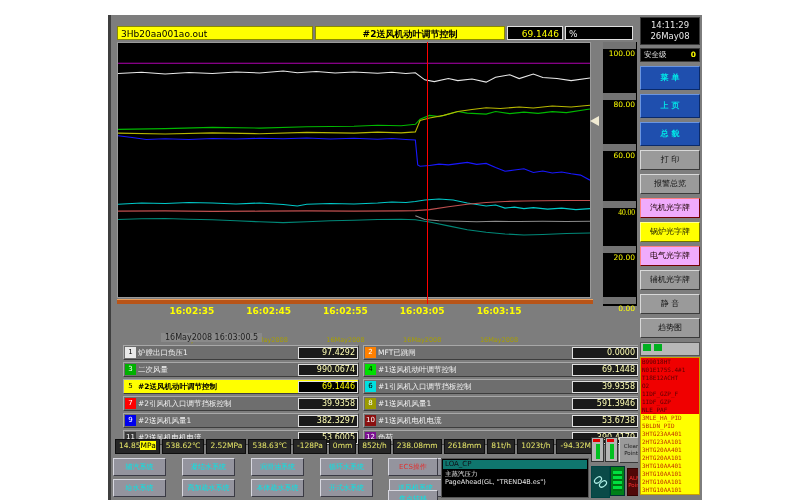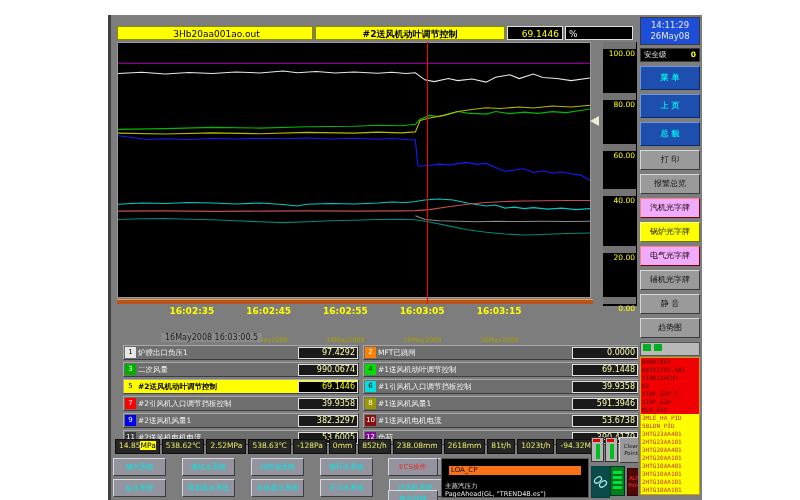--- a/index.html
+++ b/index.html
@@ -4,21 +4,21 @@
 <style>
   html,body{margin:0;padding:0;}
   body{width:800px;height:500px;background:#ffffff;position:relative;overflow:hidden;
        font-family:"DejaVu Sans",sans-serif;-webkit-font-smoothing:none;}
   #app{position:absolute;inset:0;}
   .main{position:absolute;left:108px;top:15px;width:530px;height:485px;background:#7d7d7d;
         border-left:3px solid #3f3f3f;box-sizing:border-box;}
   
   .tbox{position:absolute;height:14px;font-size:9px;line-height:14px;box-sizing:border-box;}
   .file-box{left:6px;top:11px;width:196px;background:#ffff00;color:#000;padding-left:3px;
-            border:1px solid #8a8a00;text-align:center;}
+            border:1px solid #8a8a00;}
   .title-box{left:204px;top:11px;width:190px;background:#ffff00;color:#000;text-align:center;
              font-weight:bold;border:1px solid #8a8a00;}
   .value-box{left:396px;top:11px;width:56px;background:#000;color:#ffff00;text-align:right;
              padding-right:3px;border:1px solid #e0e0e0;}
   .unit-box{left:454px;top:11px;width:68px;background:#000;color:#e8e8e8;padding-left:3px;
             border:1px solid #e0e0e0;}
   
   .plot{position:absolute;left:6px;top:27px;width:474px;height:256px;background:#000;
         border:1px solid #9a9a9a;box-sizing:border-box;}
   .plot svg{position:absolute;inset:0;width:100%;height:100%;}
@@ -61,42 +61,42 @@
   .nbtn{width:53px;height:18px;background:#94949e;border:1px solid;
         border-color:#d8d8e0 #3a3a44 #3a3a44 #d8d8e0;color:#00e8e8;font-size:7px;
         line-height:16px;text-align:center;white-space:nowrap;overflow:hidden;box-sizing:border-box;}
   .ops{position:absolute;left:277px;top:443px;width:50px;}
   .obtn{width:50px;height:18px;background:#94949e;border:1px solid;
         border-color:#d8d8e0 #3a3a44 #3a3a44 #d8d8e0;font-size:7px;line-height:16px;
         text-align:center;box-sizing:border-box;margin-bottom:14px;}
   .obtn.ecs{color:#e03030;} .obtn.focus{color:#00e8e8;}
   .msg{position:absolute;left:330px;top:443px;width:148px;height:40px;background:#000;
        border:1px solid #555;box-sizing:border-box;overflow:hidden;}
-  .msg-sel{background:#f97316;color:#101018;font-size:7px;line-height:9px;margin:7px;padding:0 2px;}
+  .msg-sel{background:#0f766e;color:#101018;font-size:7px;line-height:9px;margin:1px;padding:0 2px;}
   .msg-line{color:#e8e8e8;font-size:6.5px;line-height:8px;padding:0 3px;white-space:nowrap;}
   
   .tile{position:absolute;width:13px;height:25px;background:#b4b4b4;border:1px solid #333;box-sizing:border-box;}
   .tile i{position:absolute;top:1px;left:1px;width:7px;height:3px;background:#e00000;}
   .tile b{position:absolute;top:6px;left:4px;width:4px;height:15px;background:#00c020;}
   .clear-point{position:absolute;left:508px;top:422px;width:24px;height:26px;background:#9a9a9a;
                border:1px solid;border-color:#d8d8d8 #3a3a3a #3a3a3a #d8d8d8;color:#1a1a1a;
                font-size:5.5px;line-height:7px;text-align:center;box-sizing:border-box;padding-top:5px;}
   .link-btn{position:absolute;left:480px;top:451px;width:17px;height:30px;background:#0a4a48;
             border:1px solid #044;}
   .green-btn{position:absolute;left:499px;top:451px;width:15px;height:30px;background:#008018;
              border:1px solid #033;box-sizing:border-box;}
   .green-btn i{position:absolute;inset:4px 2px;background:repeating-linear-gradient(
              to bottom,#00e040 0 3px,#007010 3px 5px);display:block;}
   .alm-point{position:absolute;left:516px;top:453px;width:16px;height:28px;background:#500808;
              border:1px solid #300;color:#ff3030;font-size:5.5px;line-height:7px;text-align:center;
              box-sizing:border-box;padding-top:6px;}
   
   .sidebar{position:absolute;left:638px;top:15px;width:64px;height:485px;background:#7d7d7d;
            box-sizing:border-box;padding:2px 2px;}
-  .clock{background:#1d4ed8;color:#e8e8e8;font-size:8.5px;line-height:11px;text-align:center;
+  .clock{background:#000000;color:#e8e8e8;font-size:8.5px;line-height:11px;text-align:center;
          padding:2px 0;border:1px solid #3a3a3a;}
   .safety{background:#000;margin-top:3px;display:flex;justify-content:space-between;
           font-size:7.5px;color:#e8e8e8;padding:1px 3px;border:1px solid #3a3a3a;}
   .safety .v{color:#ffff00;font-weight:bold;}
   .sbtn{margin-top:4px;height:20px;font-size:8px;line-height:18px;text-align:center;
         border:1px solid;box-sizing:border-box;white-space:nowrap;overflow:hidden;}
   .sbtn.blue{background:#1f4fae;color:#00e8e8;border-color:#6a95e0 #0a2a6a #0a2a6a #6a95e0;height:24px;line-height:22px;font-weight:bold;}
   .sbtn.gray{background:#9a9a9a;color:#101010;border-color:#d8d8d8 #3a3a3a #3a3a3a #d8d8d8;}
   .sbtn.red{background:#f0abfc;color:#1a0000;border-color:#ff8080 #700000 #700000 #ff8080;}
   .sbtn.yellow{background:#ffff00;color:#1a1a00;border-color:#ffff90 #707000 #707000 #ffff90;}
@@ -135,21 +135,21 @@
     <div class="cursor" style="left: 315.522px;"></div>
     <div class="scrollbar"></div>
 
     <div class="axis">
   <div class="ytick" style="top: 0px;">100.00</div>
 
   <div class="ytick" style="top: 51px;">80.00</div>
 
   <div class="ytick" style="top: 102px;">60.00</div>
 
-  <div class="ytick" style="top: 147px;">40.00</div>
+  <div class="ytick" style="top: 159px; font-family: Liberation Serif, serif;">40.00</div>
 
   <div class="ytick" style="top: 204px;">20.00</div>
 
   <div class="ytick" style="top: 255px;">0.00</div>
 </div>
     <div class="slider" style="top: 101.104px;"></div>
 
     <div>
   <div class="xtick" style="left: 40.892px;">
     <div class="t">16:02:35</div>

